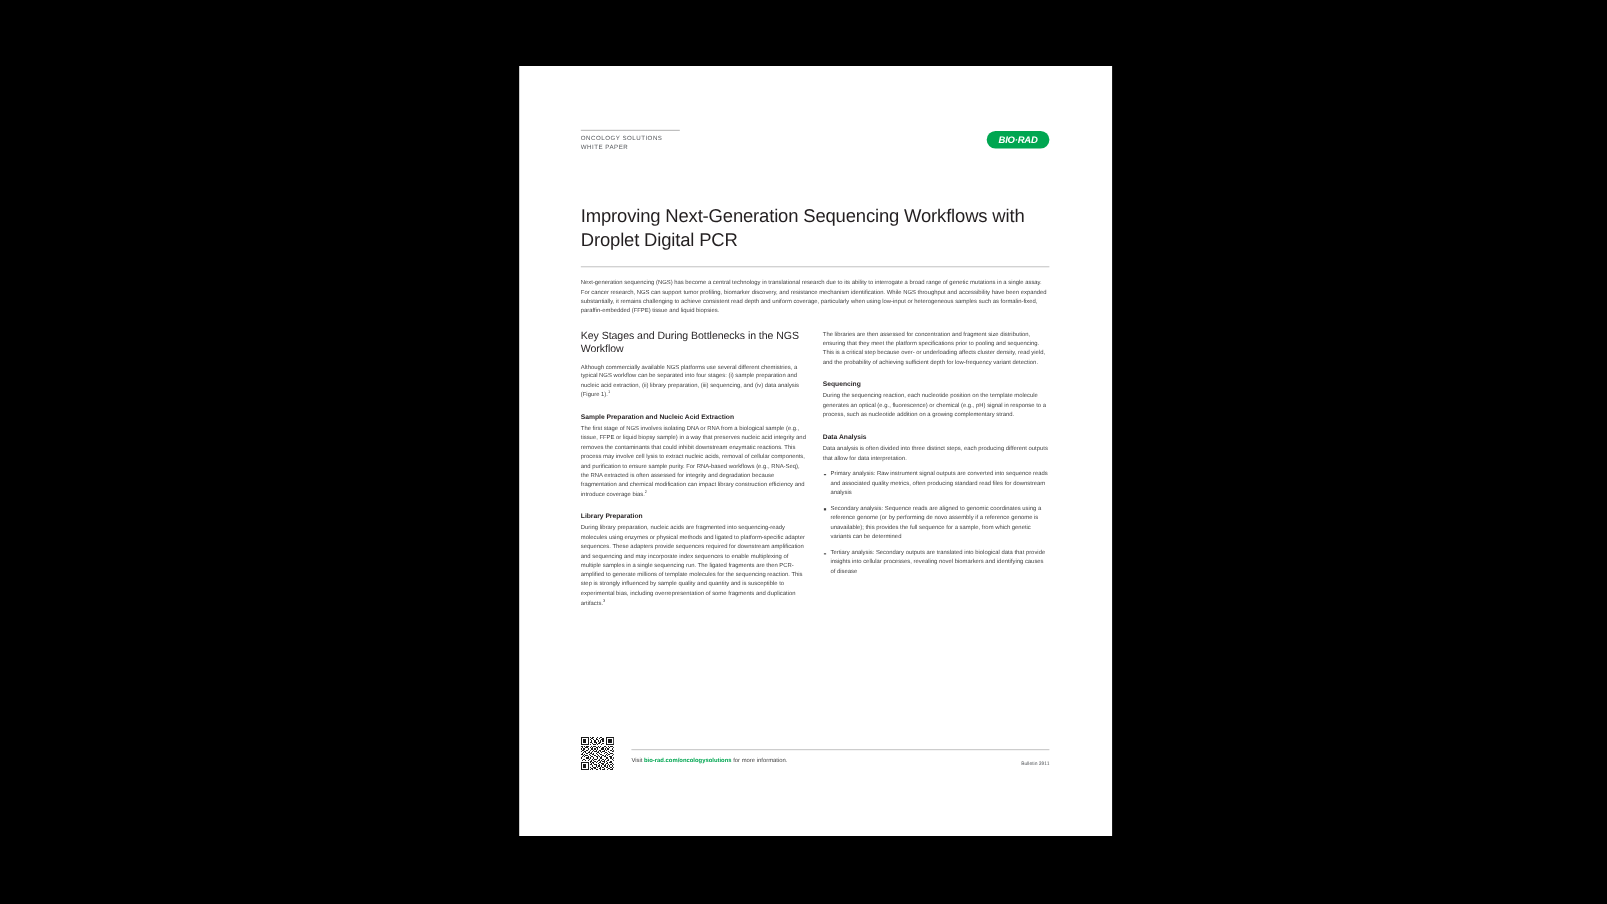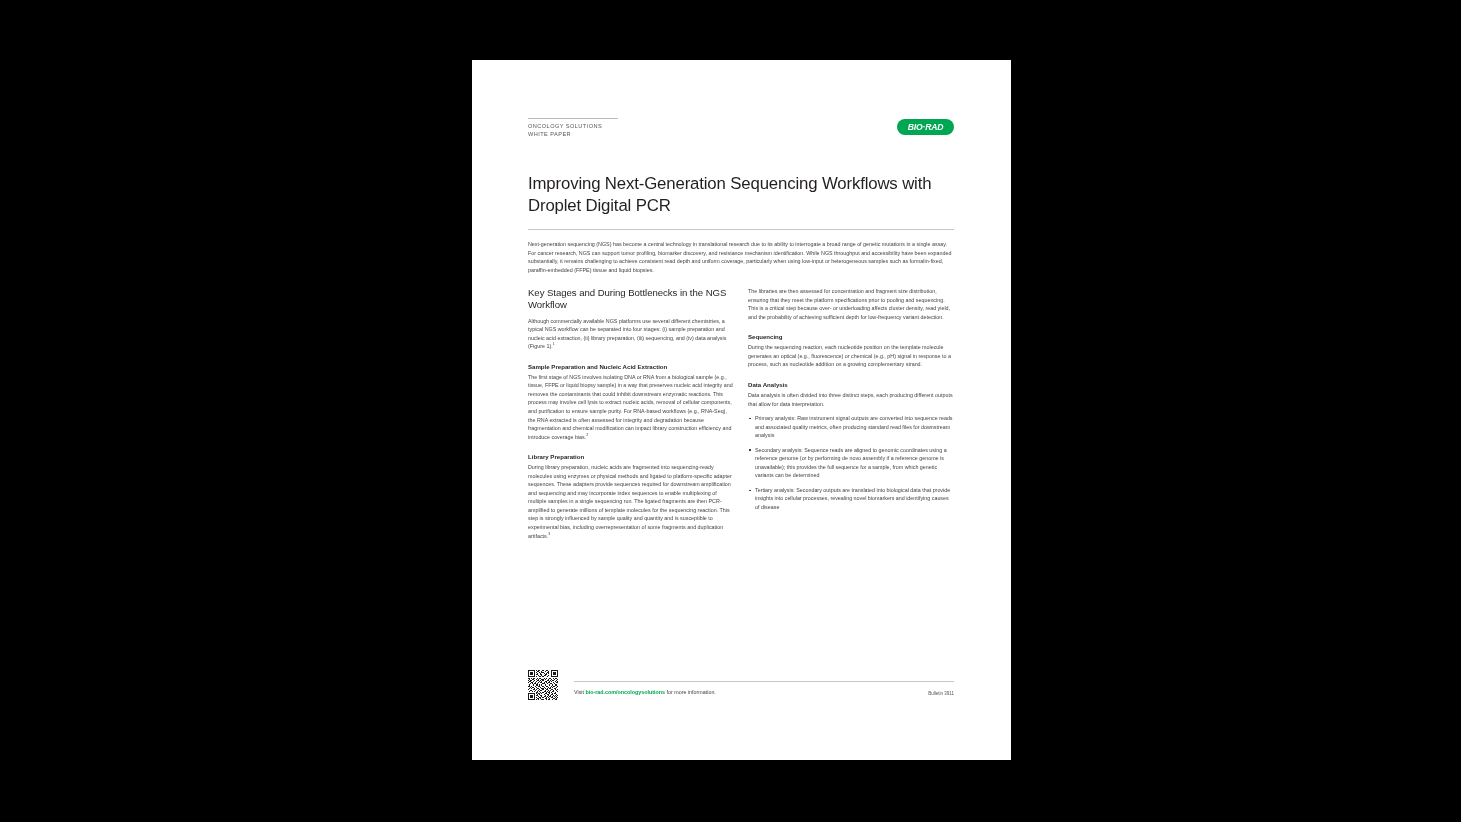--- a/index.html
+++ b/index.html
@@ -72,21 +72,21 @@
     font-size: 8.6px;
     font-weight: 700;
     font-style: italic;
     letter-spacing: -0.2px;
     line-height: 1;
     font-family: "Liberation Sans", sans-serif;
   }
 
   
   .doc-title {
-    margin: 21px 0 0 0;
+    margin: 34px 0 0 0;
     font-size: 16.8px;
     line-height: 21.5px;
     font-weight: 400;
     color: #231f20;
     letter-spacing: -0.15px;
   }
   .title-rule {
     margin-top: 13px;
     width: 100%;
     height: 1px;

